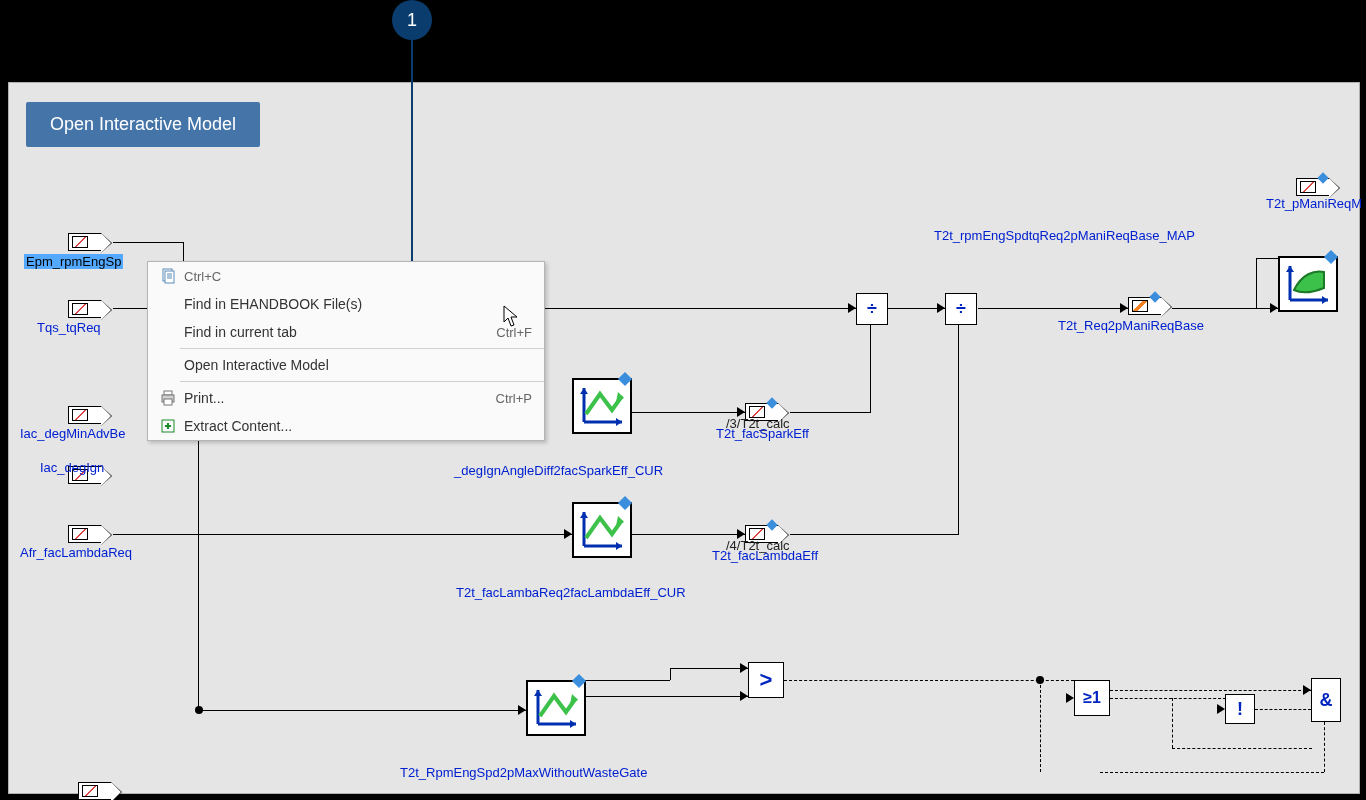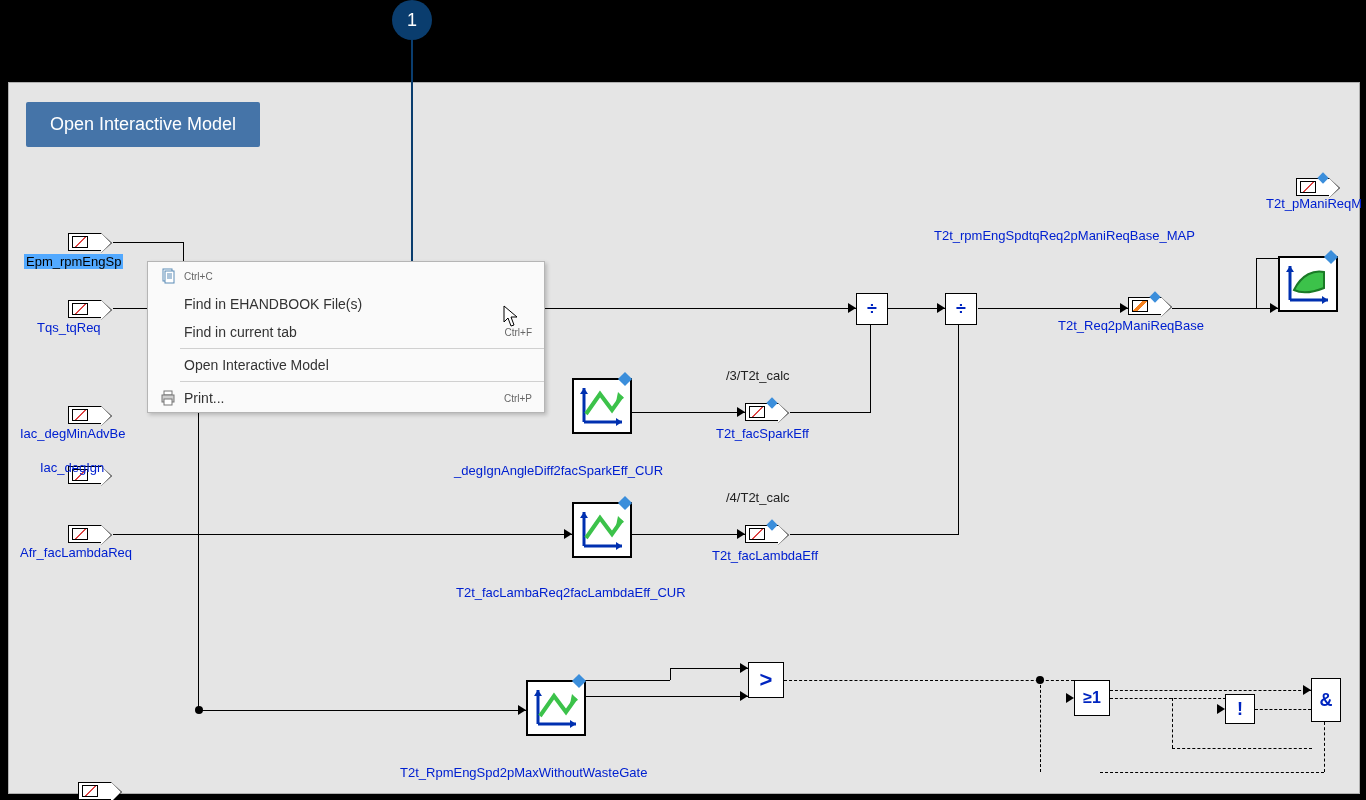--- a/index.html
+++ b/index.html
@@ -77,38 +77,38 @@
   }
   .menu-icon {
     width: 24px;
     height: 18px;
     display: flex;
     align-items: center;
     justify-content: center;
     margin-right: 4px;
   }
   .menu-label { flex: 1; }
-  .menu-shortcut { color: #666; font-size: 10px; }
+  .menu-shortcut { color: #666; font-size: 13px; }
   .menu-sep { height: 1px; background: #d0d0d0; margin: 2px 0 2px 32px; }
   .cursor-pointer {
     position: absolute;
     top: 305px;
     left: 503px;
     z-index: 20;
     font-size: 16px;
     color: #222;
   }
   
   .dlabel {
     position: absolute;
     color: #0020d0;
     font-size: 13px;
     white-space: nowrap;
   }
-  .dlabel.dark { color: #222; }
+  .dlabel.dark { color: #222; margin-top: 48px; }
   .dlabel.hl { background: #52a9ff; color: #000000; padding: 0 2px; }
   
   .port {
     position: absolute;
     width: 34px;
     height: 18px;
     border: 1px solid #000;
     background: #fff;
   }
   .port::after {
@@ -242,20 +242,29 @@
   <div class="menu-item">
     <span class="menu-icon">
       <svg width="16" height="16" viewBox="0 0 16 16">
           <rect x="4" y="1" width="8" height="4" fill="#fff" stroke="#777"></rect>
           <rect x="2" y="5" width="12" height="7" fill="#cfcfcf" stroke="#777"></rect>
           <rect x="4" y="9" width="8" height="6" fill="#fff" stroke="#777"></rect>
         </svg>
     </span>
     <span class="menu-label">Print...</span>
     <span class="menu-shortcut">Ctrl+P</span>
+  </div>
+  <div class="menu-item">
+    <span class="menu-icon">
+      <svg width="16" height="16" viewBox="0 0 16 16">
+          <rect x="2" y="2" width="12" height="12" fill="none" stroke="#1a8a2a"></rect>
+          <path d="M5 8 L11 8 M8 5 L8 11" stroke="#1a8a2a" stroke-width="2"></path>
+        </svg>
+    </span>
+    <span class="menu-label">Extract Content...</span>
   </div>
 </div>
 
 <div class="cursor-pointer">
   <svg width="18" height="22" viewBox="0 0 18 22">
       <path d="M1 1 L1 17 L5 13 L8 21 L11 20 L8 12 L14 12 Z" fill="#fff" stroke="#000" stroke-width="1"></path>
     </svg>
 </div>
 
 <div class="port" style="top:233px;left:68px">

